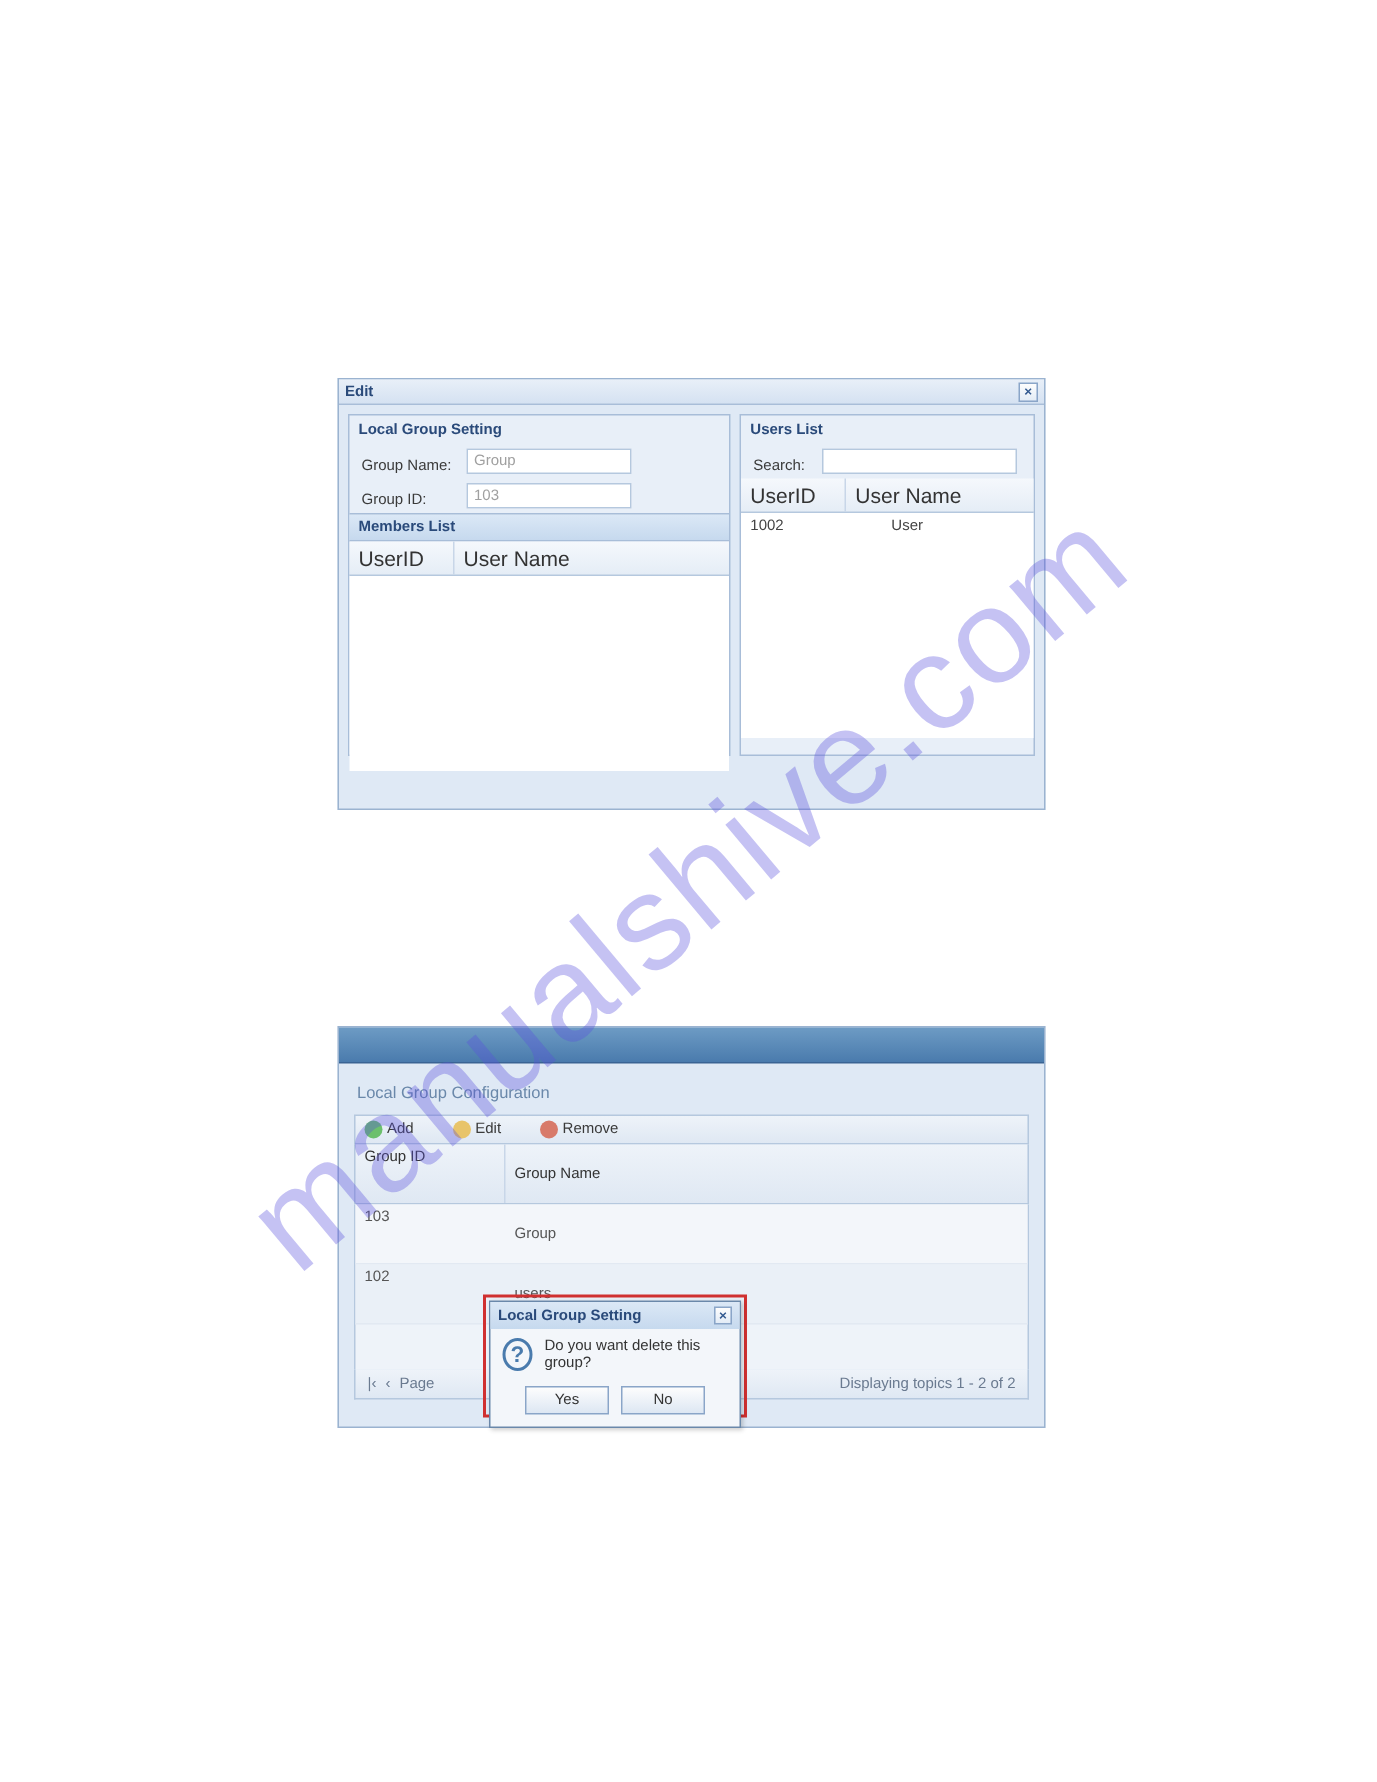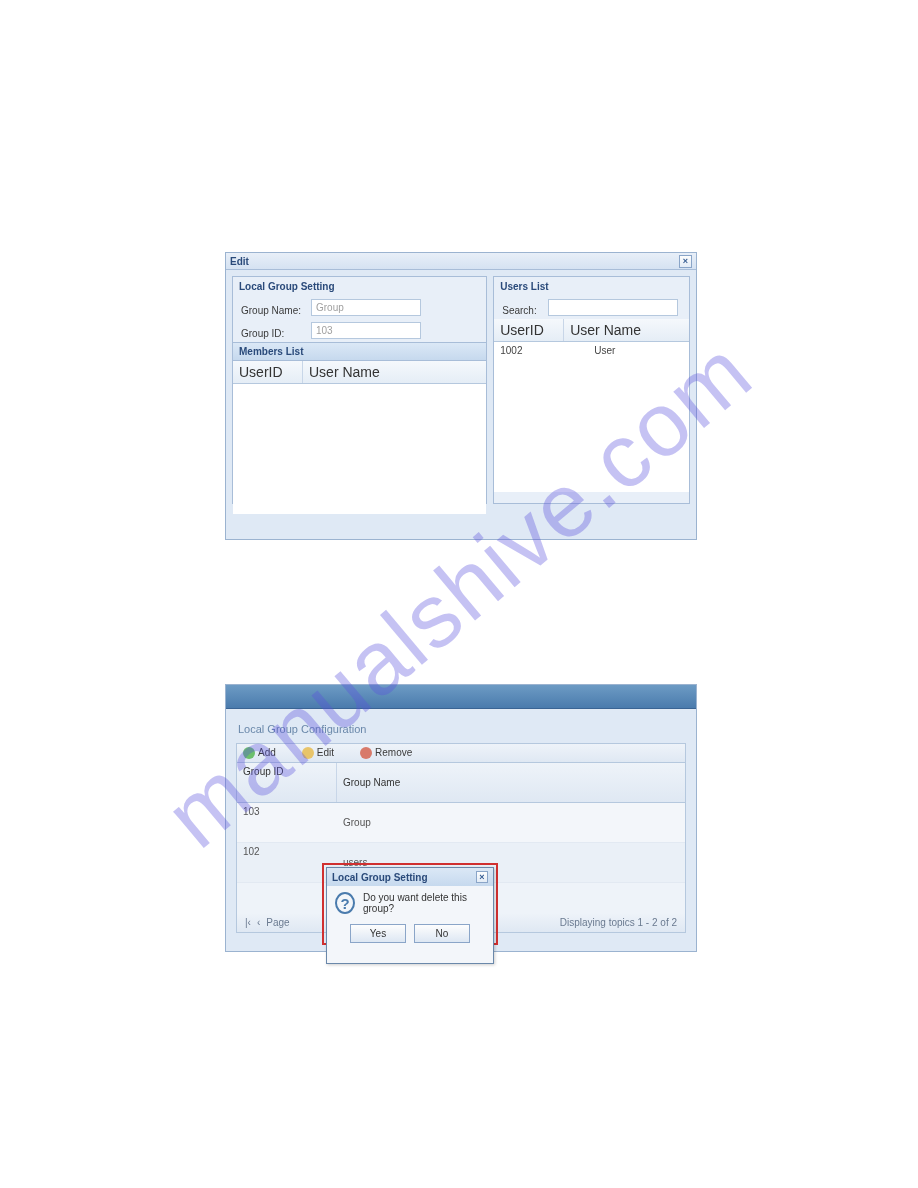--- a/index.html
+++ b/index.html
@@ -192,21 +192,21 @@
     padding:3px 5px;
     font-size:10px;font-weight:bold;color:#2a4a7a;
     display:flex;justify-content:space-between;align-items:center;
   }
   .dlg-body{display:flex;gap:8px;padding:6px 8px;align-items:center;font-size:10px;color:#333;}
   .q-icon{
     width:22px;height:22px;border:2px solid #4a7bad;border-radius:50%;
     display:flex;align-items:center;justify-content:center;
     color:#4a7bad;font-weight:bold;font-size:15px;
   }
-  .dlg-btns{display:flex;gap:8px;justify-content:center;padding:4px 0 20px 0;}
+  .dlg-btns{display:flex;gap:8px;justify-content:center;padding:4px 0 8px 0;}
   .dlg-btns .btn{min-width:56px;}
 </style>
 </head>
 <body>
 
 <div class="watermark">manualshive.com</div>
 
 <div class="screenshot shot1">
   <div class="titlebar">
     <span>Edit</span>

